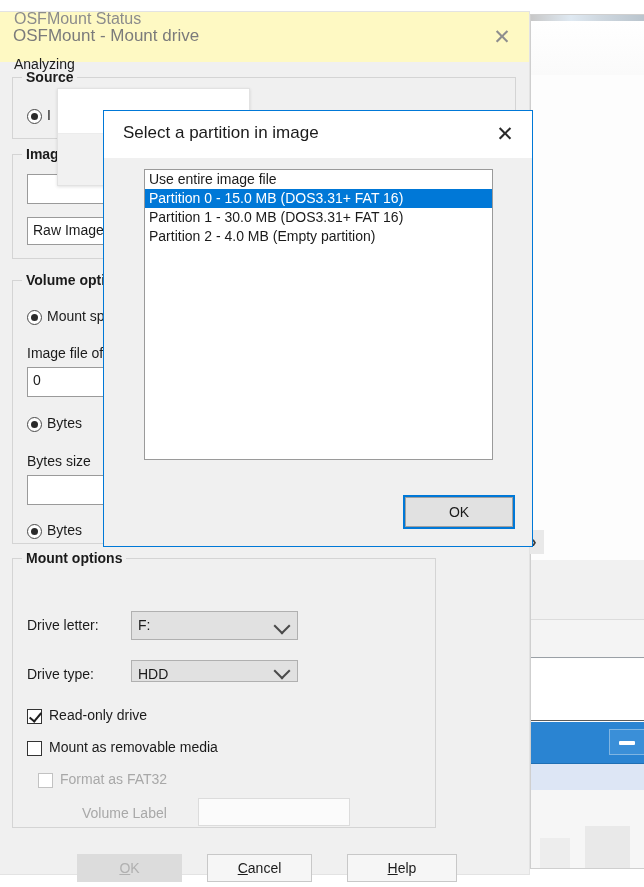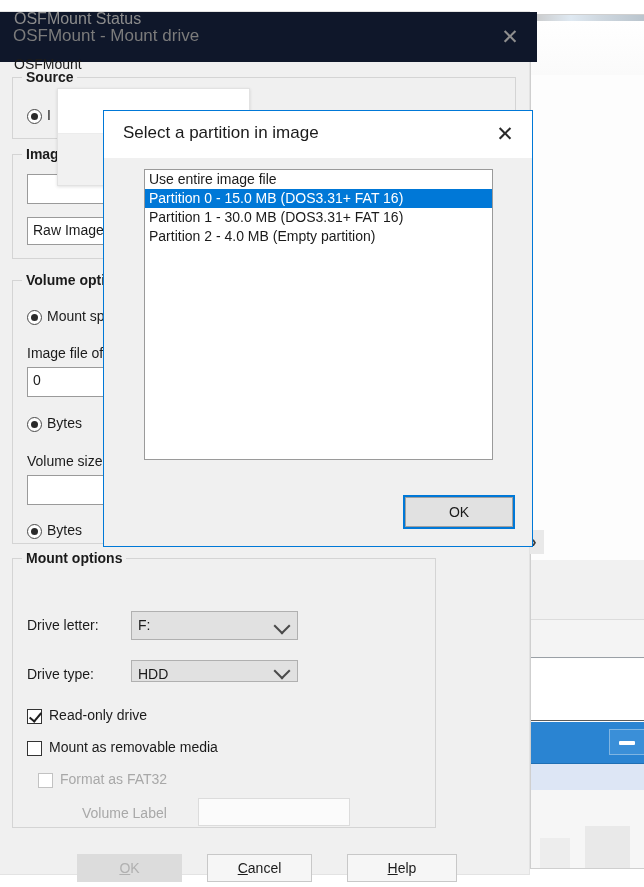--- a/index.html
+++ b/index.html
@@ -119,22 +119,21 @@
     position: absolute;
     left: 0px; top: 12px;
     width: 529px; height: 862px;
     background: #f0f0f0;
     box-shadow: 0 0 0 1px #e3e3e3;
   }
   .mainwin-titlebar {
     position: absolute;
     left: 0; top: 0;
     width: 529px; height: 50px;
-    background: #0f172a;
-    padding-left: 8px;
+    background: #fef9c3;
   }
   .mainwin-title {
     position: absolute;
     left: 13px; top: 14px;
     font-size: 17px;
     color: #7b7b7b;
     white-space: nowrap;
     font-family: "Liberation Sans", sans-serif;
   }
   .mainwin-close {
@@ -431,21 +430,21 @@
       <div class="radio checked" style="left:27px; top:248px;"></div>
       <div class="lbl" style="left:47px; top:246px;">Mount spe</div>
 
       <div class="lbl" style="left:27px; top:283px;">Image file offs</div>
       <div class="txtbox" style="left:27px; top:305px; width:196px; height:30px;">0</div>
 
       <div class="radio checked" style="left:27px; top:355px;"></div>
       <div class="lbl" style="left:47px; top:353px;">Bytes</div>
       <div class="radio" style="left:110px; top:355px;"></div>
 
-      <div class="lbl" style="left:27px; top:391px;">Volume size</div>
+      <div class="lbl" style="left:27px; top:391px;">Bytes size</div>
       <div class="txtbox" style="left:27px; top:413px; width:196px; height:30px;"></div>
 
       <div class="radio checked" style="left:27px; top:462px;"></div>
       <div class="lbl" style="left:47px; top:460px;">Bytes</div>
       <div class="radio" style="left:110px; top:462px;"></div>
 
       <div class="groupbox gb-mount">
         <span class="gb-legend">Mount options</span>
       </div>
 
@@ -478,21 +477,21 @@
       <div class="btn flat" style="left:347px; top:792px; width:110px; height:28px;"><u>H</u>elp</div>
 
     </div>
   </div>
 
   <div class="statusdlg">
     <div class="statusdlg-sep"></div>
     <div class="statusdlg-body"></div>
   </div>
   <div class="statusdlg-title">OSFMount Status</div>
-  <div class="statusdlg-text">OSFMount</div>
+  <div class="statusdlg-text">Analyzing</div>
 
   <div class="partdlg">
     <div class="partdlg-titlebar">
       <div class="partdlg-title">Select a partition in image</div>
       <div class="partdlg-close">✕</div>
     </div>
 
     <div class="partdlg-listbox">
       <div class="pl-item">Use entire image file</div>
       <div class="pl-item selected">Partition 0 - 15.0 MB (DOS3.31+ FAT 16)</div>

